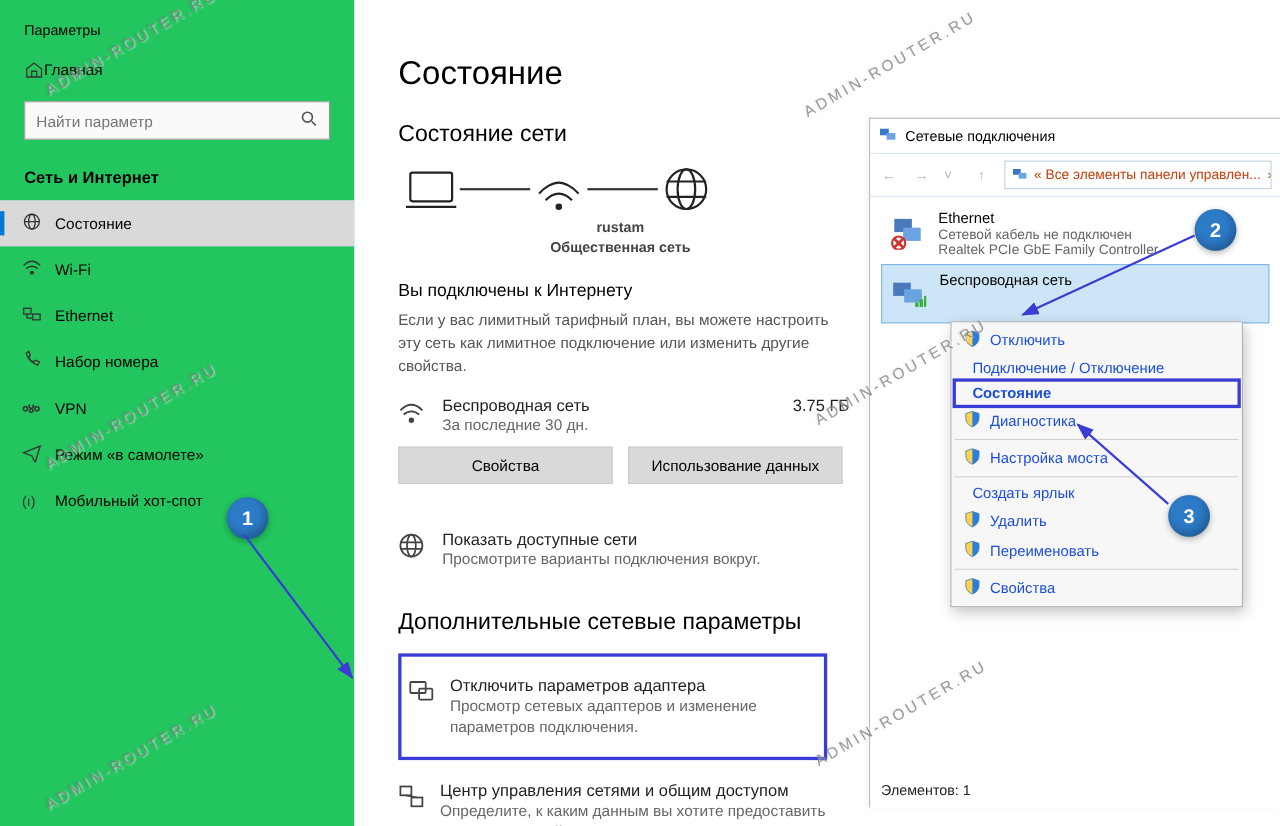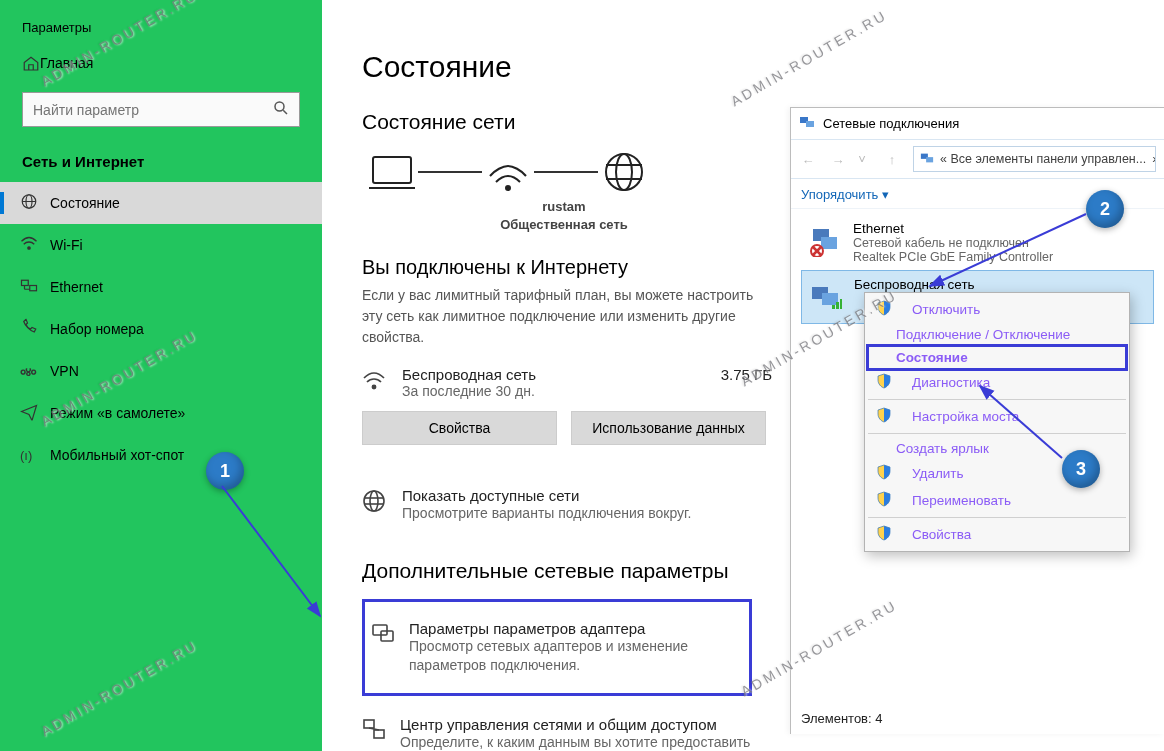--- a/index.html
+++ b/index.html
@@ -18,50 +18,50 @@
   .nav-item.active { background:#d9d9d9; }
   .nav-item.active::before { content:""; position:absolute; left:0; top:10px; bottom:10px; width:4px; background:#0078d4; }
   
   .main { flex:1; padding:50px 40px 0 40px; }
   h1 { font-weight:400; font-size:30px; margin:0 0 26px 0; }
   h2 { font-weight:400; font-size:21px; margin:0 0 16px 0; }
   .net-diagram { display:flex; align-items:center; gap:0; margin-bottom:4px; padding-left:4px; }
   .pc-icon, .globe-icon, .wifi-icon { width:52px; height:44px; display:flex; align-items:center; justify-content:center; color:#333; }
   .line { width:64px; height:2px; background:#333; }
   .diag-labels { text-align:center; width:260px; margin-left:72px; color:#444; font-size:13px; line-height:18px; margin-bottom:22px;font-weight:bold; }
-  .para-title { font-size:20px; margin:0 0 6px 0; }
+  .para-title { font-size:16px; margin:0 0 6px 0; }
   .para-body { color:#555; font-size:14px; line-height:21px; margin:0 0 18px 0; max-width:410px; }
   .usage-row { display:flex; align-items:flex-start; gap:14px; max-width:410px; }
   .usage-row .wicon { width:26px; padding-top:2px; color:#444; }
   .usage-txt { flex:1; }
   .usage-name { font-size:15px; color:#222; }
   .usage-sub { font-size:14px; color:#666; }
   .usage-val { font-size:15px; color:#222; }
   .btn-row { display:flex; gap:14px; margin:12px 0 34px 0; }
   .wbtn { width:195px; height:34px; background:#d9d9d9; border:1px solid #ccc; cursor:pointer; font-size:14px; }
   .action-item { display:flex; align-items:flex-start; gap:14px; max-width:410px; padding:8px 0; cursor:pointer; }
   .action-item .aicon { width:26px; padding-top:2px; color:#444; }
   .action-title { font-size:15px; color:#222; }
   .action-sub { font-size:14px; color:#666; line-height:19px; }
   .adapter-box { border:3px solid #3a3cd6; padding:10px 6px; margin:16px 0 12px 0; max-width:390px; }
   
   .nc-window { position:absolute; left:790px; top:107px; width:374px; height:627px; background:#fff; border-left:1px solid #bcbcbc; border-top:1px solid #bcbcbc; box-shadow:-2px 0 6px rgba(0,0,0,.05); }
   .nc-title { padding:6px 8px; display:flex; align-items:center; gap:8px; border-bottom:1px solid #d9e6f2; font-size:13px; }
   .nc-nav { display:flex; align-items:center; gap:12px; padding:6px 8px; border-bottom:1px solid #d9e6f2; font-size:13px; color:#555; }
   .nc-nav .arrow { width:18px; text-align:center; color:#bbb; cursor:pointer; }
-  .nc-path { flex:1; border:1px solid #bfd3e6; height:26px; display:flex; align-items:center; padding:0 6px; gap:6px; font-size:12.5px; color:#404040; overflow:hidden; white-space:nowrap; }
+  .nc-path { flex:1; border:1px solid #bfd3e6; height:26px; display:flex; align-items:center; padding:0 6px; gap:6px; font-size:12.5px; color:#c2410c; overflow:hidden; white-space:nowrap; }
   .nc-tool { padding:8px 10px 6px 10px; color:#1266b7; font-size:13px; border-bottom:1px solid #eef3f8; cursor:pointer; }
   .adapter-list { padding:6px 10px; }
   .adapter { display:flex; gap:8px; padding:6px 4px; }
   .ad-icon { width:40px; height:40px; display:flex; align-items:center; justify-content:center; font-size:24px; }
   .ad-txt .t1 { font-size:13.5px; color:#000; }
   .ad-txt .t2, .ad-txt .t3 { font-size:12.5px; color:#666; }
   .adapter.sel { background:#cde6f7; border:1px solid #7fb8e6; }
   .ctx-menu { position:absolute; left:864px; top:292px; width:266px; background:#f7f7f7; border:1px solid #b3b3b3; box-shadow:2px 4px 12px rgba(0,0,0,.25); padding:3px; font-size:13.5px; }
-  .ctx-item { display:flex; align-items:center; gap:20px; padding:4px 14px 4px 8px; cursor:pointer; color:#8b5cf6; }
+  .ctx-item { display:flex; align-items:center; gap:8px; padding:4px 14px 4px 8px; cursor:pointer; color:#1d4ed8; }
   .ctx-sep { height:1px; background:#d0d0d0; margin:3px 0; }
   .ctx-item.hilite { outline:3px solid #3a3cd6; outline-offset:-1px; font-weight:600; }
   .shield { width:16px; height:16px; color:#1563b3; flex-shrink:0; }
   .nc-status { position:absolute; left:10px; bottom:8px; font-size:13px; color:#222; }
   
   .balloon { position:absolute; width:38px; height:38px; border-radius:50%; background:#2c7bc7; box-shadow:inset -3px -4px 8px rgba(0,0,0,.25), 0 2px 6px rgba(0,0,0,.3); color:#fff; display:flex; align-items:center; justify-content:center; font-size:18px; font-weight:600; }
   svg.anno-arrow { position:absolute; pointer-events:none; }
   
   .wm { position:absolute; transform:rotate(-30deg); font-size:14px; letter-spacing:3px; color:#7d7d82; text-shadow:1px 1px 2px rgba(255,255,255,.9), -1px -1px 2px rgba(0,0,0,.15); opacity:.8; pointer-events:none; font-family:Arial,sans-serif; }
 </style>
@@ -216,21 +216,21 @@
 
     <div class="adapter-box">
       <div class="action-item">
         <span class="aicon">
           <svg width="24" height="22" viewBox="0 0 24 22" fill="none" stroke="#444" stroke-width="1.6">
               <rect x="2" y="3" width="14" height="10" rx="1"></rect>
               <rect x="10" y="9" width="12" height="10" rx="1"></rect>
             </svg>
         </span>
         <div>
-          <div class="action-title">Параметры параметров адаптера</div>
+          <div class="action-title">Отключить параметров адаптера</div>
           <div class="action-sub">Просмотр сетевых адаптеров и изменение параметров подключения.</div>
         </div>
       </div>
     </div>
 
     <div class="action-item">
       <span class="aicon">
         <svg width="24" height="22" viewBox="0 0 24 22" fill="none" stroke="#444" stroke-width="1.6">
             <rect x="2" y="2" width="10" height="8"></rect>
             <rect x="12" y="12" width="10" height="8"></rect>
@@ -264,21 +264,20 @@
       <span>
         <svg width="14" height="14" viewBox="0 0 16 16">
             <rect x="1" y="3" width="8" height="6" fill="#3a77c8"></rect>
             <rect x="7" y="7" width="8" height="6" fill="#6aa3e0"></rect>
           </svg>
       </span>
       <span>« Все элементы панели управлен...</span>
         <span>›</span>
     </div>
   </div>
-  <div class="nc-tool">Упорядочить ▾</div>
   <div class="adapter-list" id="adapter-host">
       <div class="adapter">
         <div class="ad-icon">
           <svg width="32" height="32" viewBox="0 0 32 32">
             <rect x="4" y="4" width="16" height="12" fill="#4a7abc"></rect>
             <rect x="12" y="12" width="16" height="12" fill="#6aa3e0"></rect>
             <circle cx="8" cy="26" r="6" fill="#fff" stroke="#c33" stroke-width="2"></circle>
             <line x1="4" y1="30" x2="12" y2="22" stroke="#c33" stroke-width="2.5"></line>
             <line x1="4" y1="22" x2="12" y2="30" stroke="#c33" stroke-width="2.5"></line>
           </svg>
@@ -299,21 +298,21 @@
               <rect x="26" y="19" width="3" height="7"></rect>
               <rect x="30" y="16" width="3" height="10"></rect>
             </g>
           </svg>
         </div>
         <div class="ad-txt">
           <div class="t1">Беспроводная сеть</div>
         </div>
       </div>
     </div>
-  <div class="nc-status">Элементов: 4</div>
+  <div class="nc-status">Элементов: 1</div>
 </div>
 
 <div class="ctx-menu" id="ctx-host">
     <div class="ctx-item">
       <span><svg class="shield" viewBox="0 0 16 16">
           <path d="M8 1l6 2v4c0 4-3 7-6 8-3-1-6-4-6-8V3z" fill="#ffd24d" stroke="#1563b3" stroke-width="0.6"></path>
           <path d="M8 1l6 2v4c0 4-3 7-6 8V1z" fill="#2b7de0"></path>
         </svg></span>
       <span>Отключить</span>
     </div>

